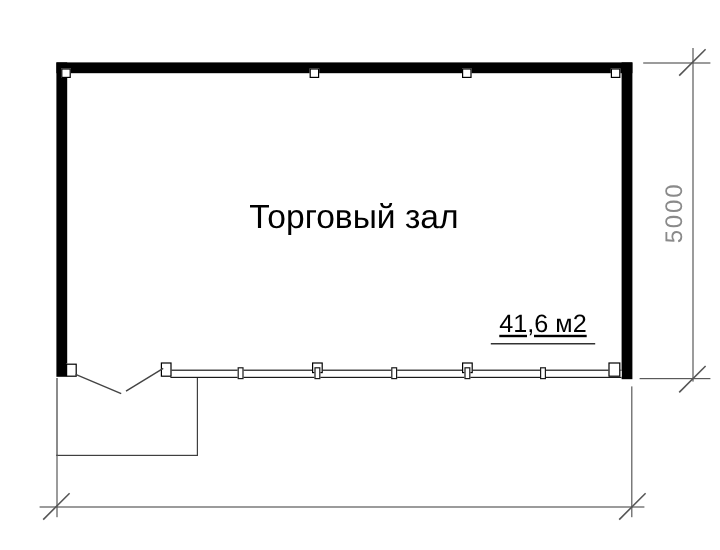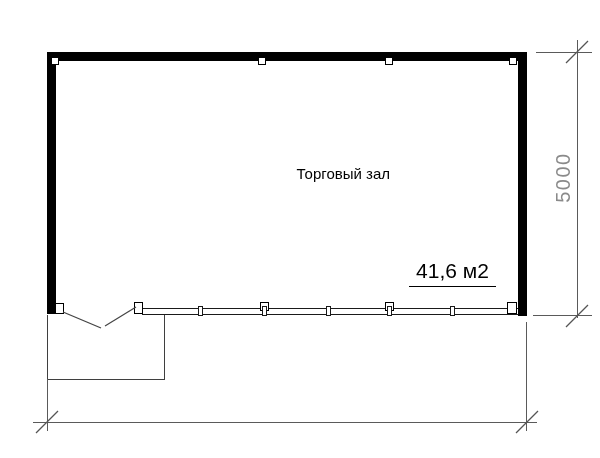--- a/index.html
+++ b/index.html
@@ -28,25 +28,25 @@
   }
   .thin-v{width:1px;background:var(--dim-line);}
   .thin-h{height:1px;background:var(--dim-line);}
   .porch{
     box-sizing:border-box;background:transparent;
     border-left:1px solid var(--line);
     border-right:1px solid var(--line);
     border-bottom:1px solid var(--line);
   }
   .room-label{
-    color:#000000;font-size:15px;text-align:right;white-space:nowrap;
+    color:#000000;font-size:28px;text-align:center;white-space:nowrap;
   }
   .area-label{
     color:#000000;font-size:21px;text-align:center;white-space:nowrap;
-    border-bottom:1.6px solid #000000;padding-bottom:3px;
+    border-bottom:1.6px solid #000000;padding-bottom:3px;text-decoration:underline;
   }
   .dim-label{
     color:var(--dim-text);font-size:20px;letter-spacing:1.5px;
     text-align:center;white-space:nowrap;
   }
   .dim-label-v{
     transform:rotate(-90deg);transform-origin:center center;
   }
   svg.overlay{position:absolute;left:0;top:0;pointer-events:none;}
 </style>

